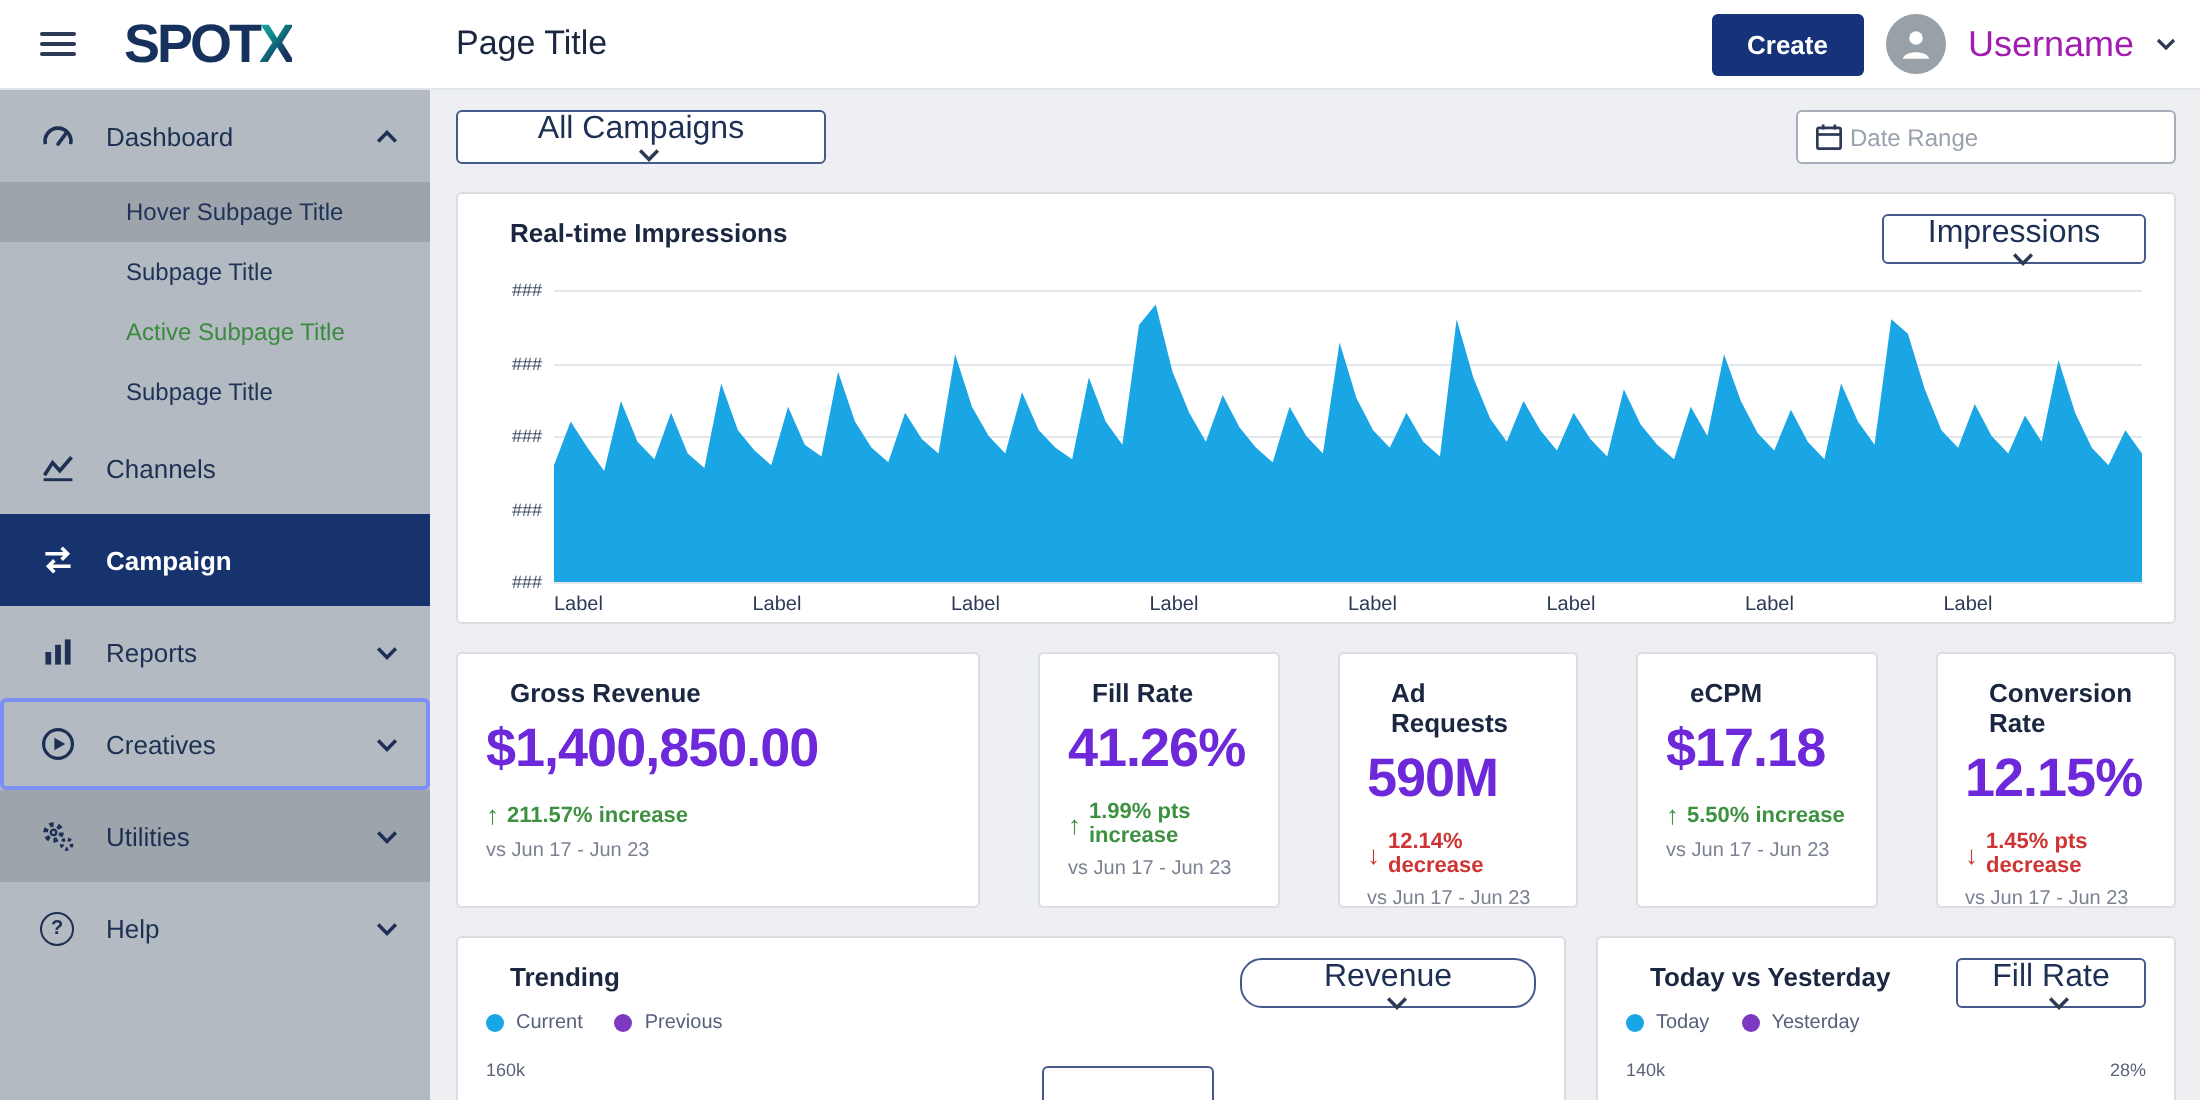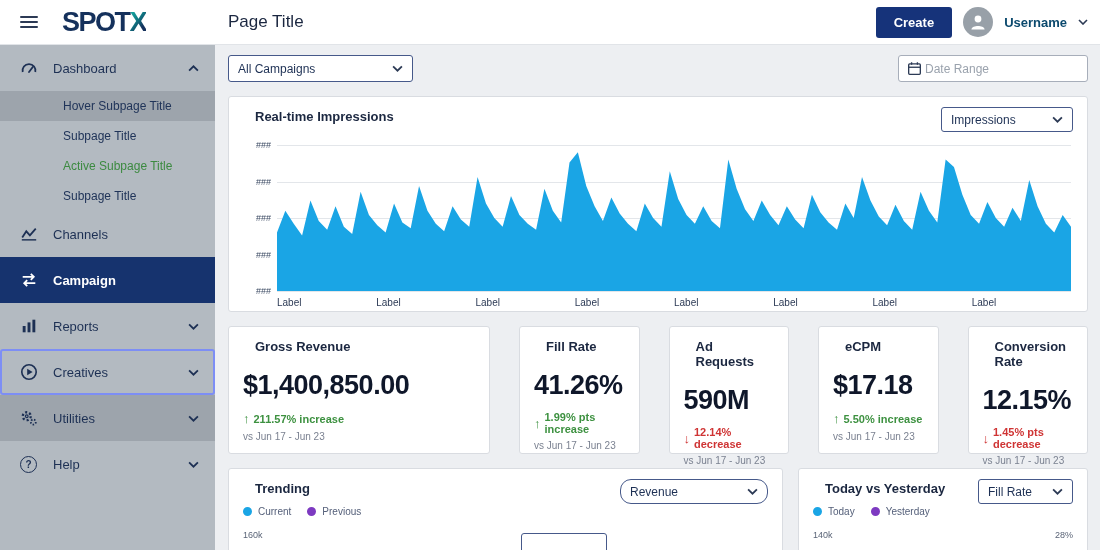--- a/index.html
+++ b/index.html
@@ -19,21 +19,21 @@
     background:linear-gradient(130deg,#17b0a7 5%,#0f7f86 40%,#15315c 70%);
     -webkit-background-clip:text; background-clip:text; color:transparent;
   }
   .page-title{ position:absolute; left:228px; top:50%; transform:translateY(-50%);
     font-size:17px; color:#1b2740; }
   .header-right{ position:absolute; right:12px; display:flex; align-items:center; gap:11px; }
   .create-btn{ background:#16337a; color:#fff; border:none; border-radius:3px;
     padding:8px 18px; font-size:13px; font-weight:bold; font-family:inherit; cursor:pointer; }
   .avatar{ width:30px; height:30px; border-radius:50%; background:#98a0a8; display:flex;
     align-items:center; justify-content:center; overflow:hidden; }
-  .user-name{ font-size:13px; color:#0c4a6e;font-weight:bold; }
+  .user-name{ font-size:18px; color:#a21caf; }
   .chev{ display:inline-flex; color:inherit; }
   
   .sidebar{ position:absolute; top:45px; left:0; width:215px; bottom:0; background:#b3bac1; }
   .side-item{ display:flex; align-items:center; height:46px; padding:0 16px 0 20px;
     font-size:13px; color:#1d3054; cursor:pointer; position:relative; }
   .side-item .s-icon{ width:20px; margin-right:13px; display:flex; color:#1d3054; }
   .side-item .s-chev{ margin-left:auto; color:#1d3054; }
   .side-item.active{ background:#16336e; color:#fff; font-weight:bold; }
   .side-item.active .s-icon, .side-item.active .s-chev{ color:#fff; }
   .side-item.shaded{ background:#9da4ac; }
@@ -42,21 +42,21 @@
     font-size:12px; color:#203459; cursor:pointer; }
   .subpage.hovered{ background:#9da4ac; }
   .subpage.active-sub{ color:#3c8a40; }
   .qicon{ width:17px; height:17px; border:1.6px solid currentColor; border-radius:50%;
     display:flex; align-items:center; justify-content:center; font-size:10px; font-weight:bold; }
   
   .main{ position:absolute; top:45px; left:215px; right:0; bottom:0; padding:10px 12px 0 13px; overflow:hidden; }
   .filter-row{ position:relative; height:27px; margin-bottom:14px; }
   .select{ background:#fff; border:1px solid #46598a; border-radius:3px;
     display:inline-flex; align-items:center; justify-content:space-between;
-    padding:0 9px; font-size:12px; color:#1d3054; height:27px; cursor:pointer; }
+    padding:0 9px; font-size:16px; color:#1d3054; height:27px; cursor:pointer;flex-direction:column; }
   .select .chev{ color:#2c3a55; margin-left:8px; }
   .campaign-select{ width:185px; }
   .date-range{ position:absolute; right:0; top:0; width:190px; height:27px;
     border:1px solid #a7aeba; border-radius:3px; background:#fff; display:flex;
     align-items:center; padding:0 8px; gap:3px; }
   .date-range input{ border:none; outline:none; font-family:inherit; font-size:12px;
     color:#1d3054; width:100%; background:transparent; }
   .date-range input::placeholder{ color:#9aa2ad; }
   .cal-icon{ display:flex; color:#2c3a55; }
   .card{ background:#fff; border:1px solid #d9dce1; border-radius:3px; }
@@ -68,21 +68,21 @@
   .gridline{ position:absolute; left:0; right:0; height:1px; background:#e3e6ea; }
   .ytick{ position:absolute; left:-36px; width:30px; text-align:right; font-size:9px;
     color:#3c4a63; transform:translateY(-50%); }
   .area-svg{ position:absolute; left:0; top:0; width:100%; height:100%; }
   .x-labels{ position:absolute; left:48px; right:16px; top:200px; display:flex; }
   .x-labels span{ flex:1; text-align:left; font-size:10px; color:#2c3a55; }
   
   .stats{ display:flex; gap:29px; margin-bottom:14px; }
   .stat-card{ padding:12px 14px; height:128px; flex:1; }
   .stat-card.wide{ flex:none; width:262px; }
-  .stat-value{ font-size:27px; font-weight:bold; color:#0f172a; letter-spacing:-0.5px; margin-top:16px; }
+  .stat-value{ font-size:27px; font-weight:bold; color:#6d28d9; letter-spacing:-0.5px; margin-top:5px; }
   .change{ margin-top:10px; font-size:11px; font-weight:bold; display:flex; align-items:center; gap:4px; }
   .change .arrow{ font-size:13px; }
   .change.up{ color:#3d9140; }
   .change.down{ color:#cf3434; }
   .period{ margin-top:5px; font-size:10px; color:#7b8291; }
   
   .bottom{ display:flex; gap:15px; }
   .trend-card{ position:relative; flex:none; width:555px; height:140px; padding:12px 14px; }
   .today-card{ position:relative; flex:1; height:140px; padding:12px 14px; }
   .legend{ display:flex; gap:16px; margin-top:10px; align-items:center; }

